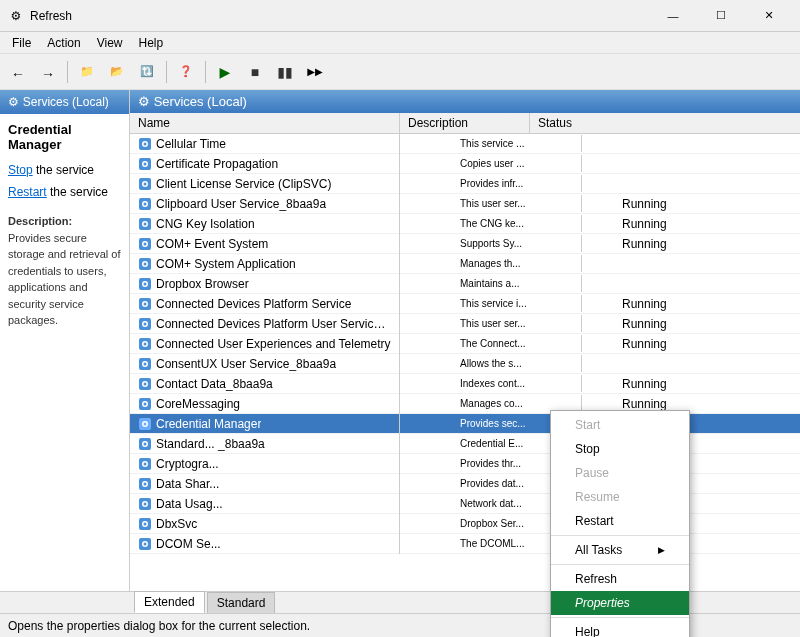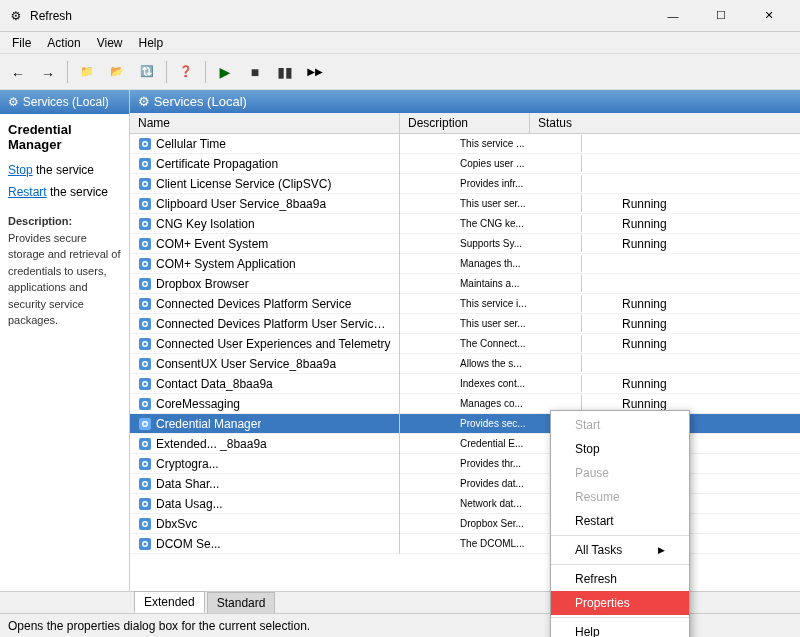--- a/index.html
+++ b/index.html
@@ -203,22 +203,23 @@
       padding: 2px 0;
     }
     .ctx-item {
       padding: 5px 24px;
       cursor: pointer;
       font-size: 12px;
       white-space: nowrap;
     }
     .ctx-item.disabled { color: #aaa; cursor: default; }
     .ctx-item.highlighted {
-      background: #ef4444;
+      background: #15803d;
       color: white;
+      font-style: italic;
     }
     .ctx-item.has-arrow {
       display: flex;
       justify-content: space-between;
       align-items: center;
     }
     .ctx-sep {
       border-top: 1px solid #ddd;
       margin: 2px 0;
     }
@@ -558,21 +559,21 @@
         </div>
         <div class="service-row">
           <div class="col-name">
             <span class="svc-icon">
               <svg width="14" height="14" viewBox="0 0 14 14">
       <rect x="1" y="1" width="12" height="12" rx="2" fill="#4a90d9"></rect>
       <circle cx="7" cy="7" r="3" fill="white"></circle>
       <circle cx="7" cy="7" r="1.5" fill="#4a90d9"></circle>
     </svg>
             </span>
-            <span style="overflow: hidden; text-overflow: ellipsis; white-space: nowrap;">Extended...         _8baa9a</span>
+            <span style="overflow: hidden; text-overflow: ellipsis; white-space: nowrap;">Standard...         _8baa9a</span>
           </div>
           <div class="col-desc">Credential E...</div>
           <div class="col-status"></div>
         </div>
         <div class="service-row">
           <div class="col-name">
             <span class="svc-icon">
               <svg width="14" height="14" viewBox="0 0 14 14">
       <rect x="1" y="1" width="12" height="12" rx="2" fill="#4a90d9"></rect>
       <circle cx="7" cy="7" r="3" fill="white"></circle>

